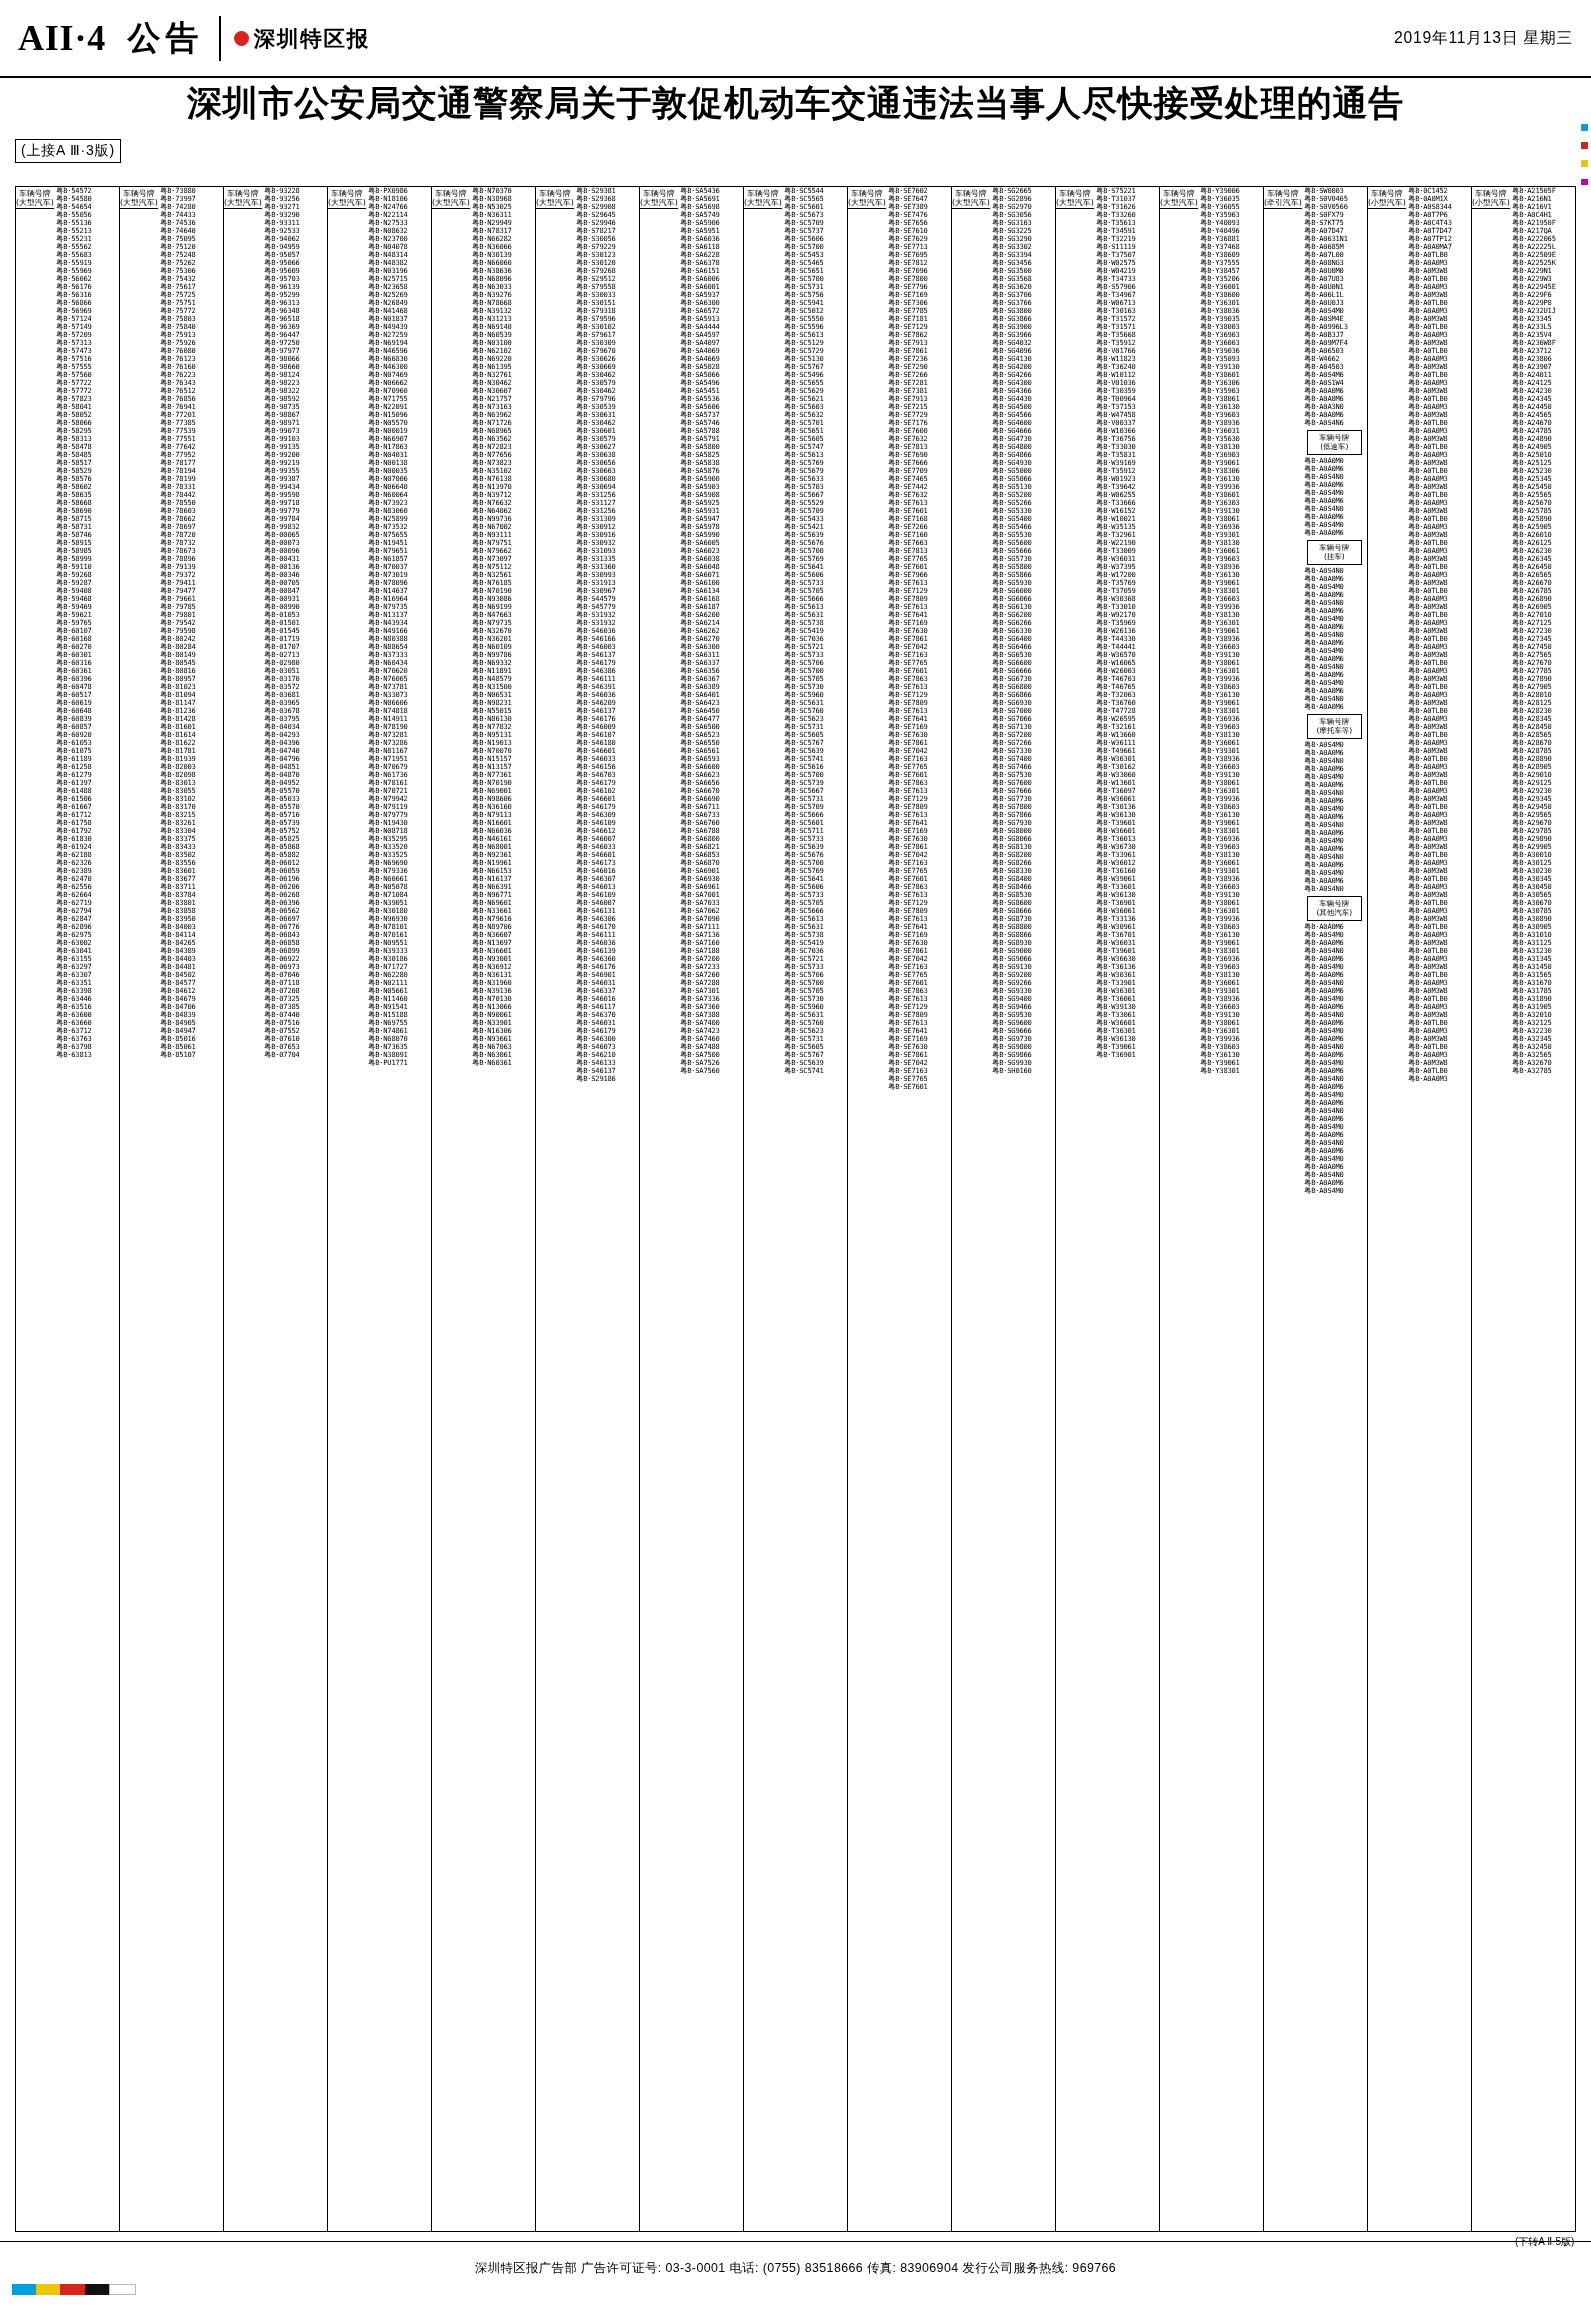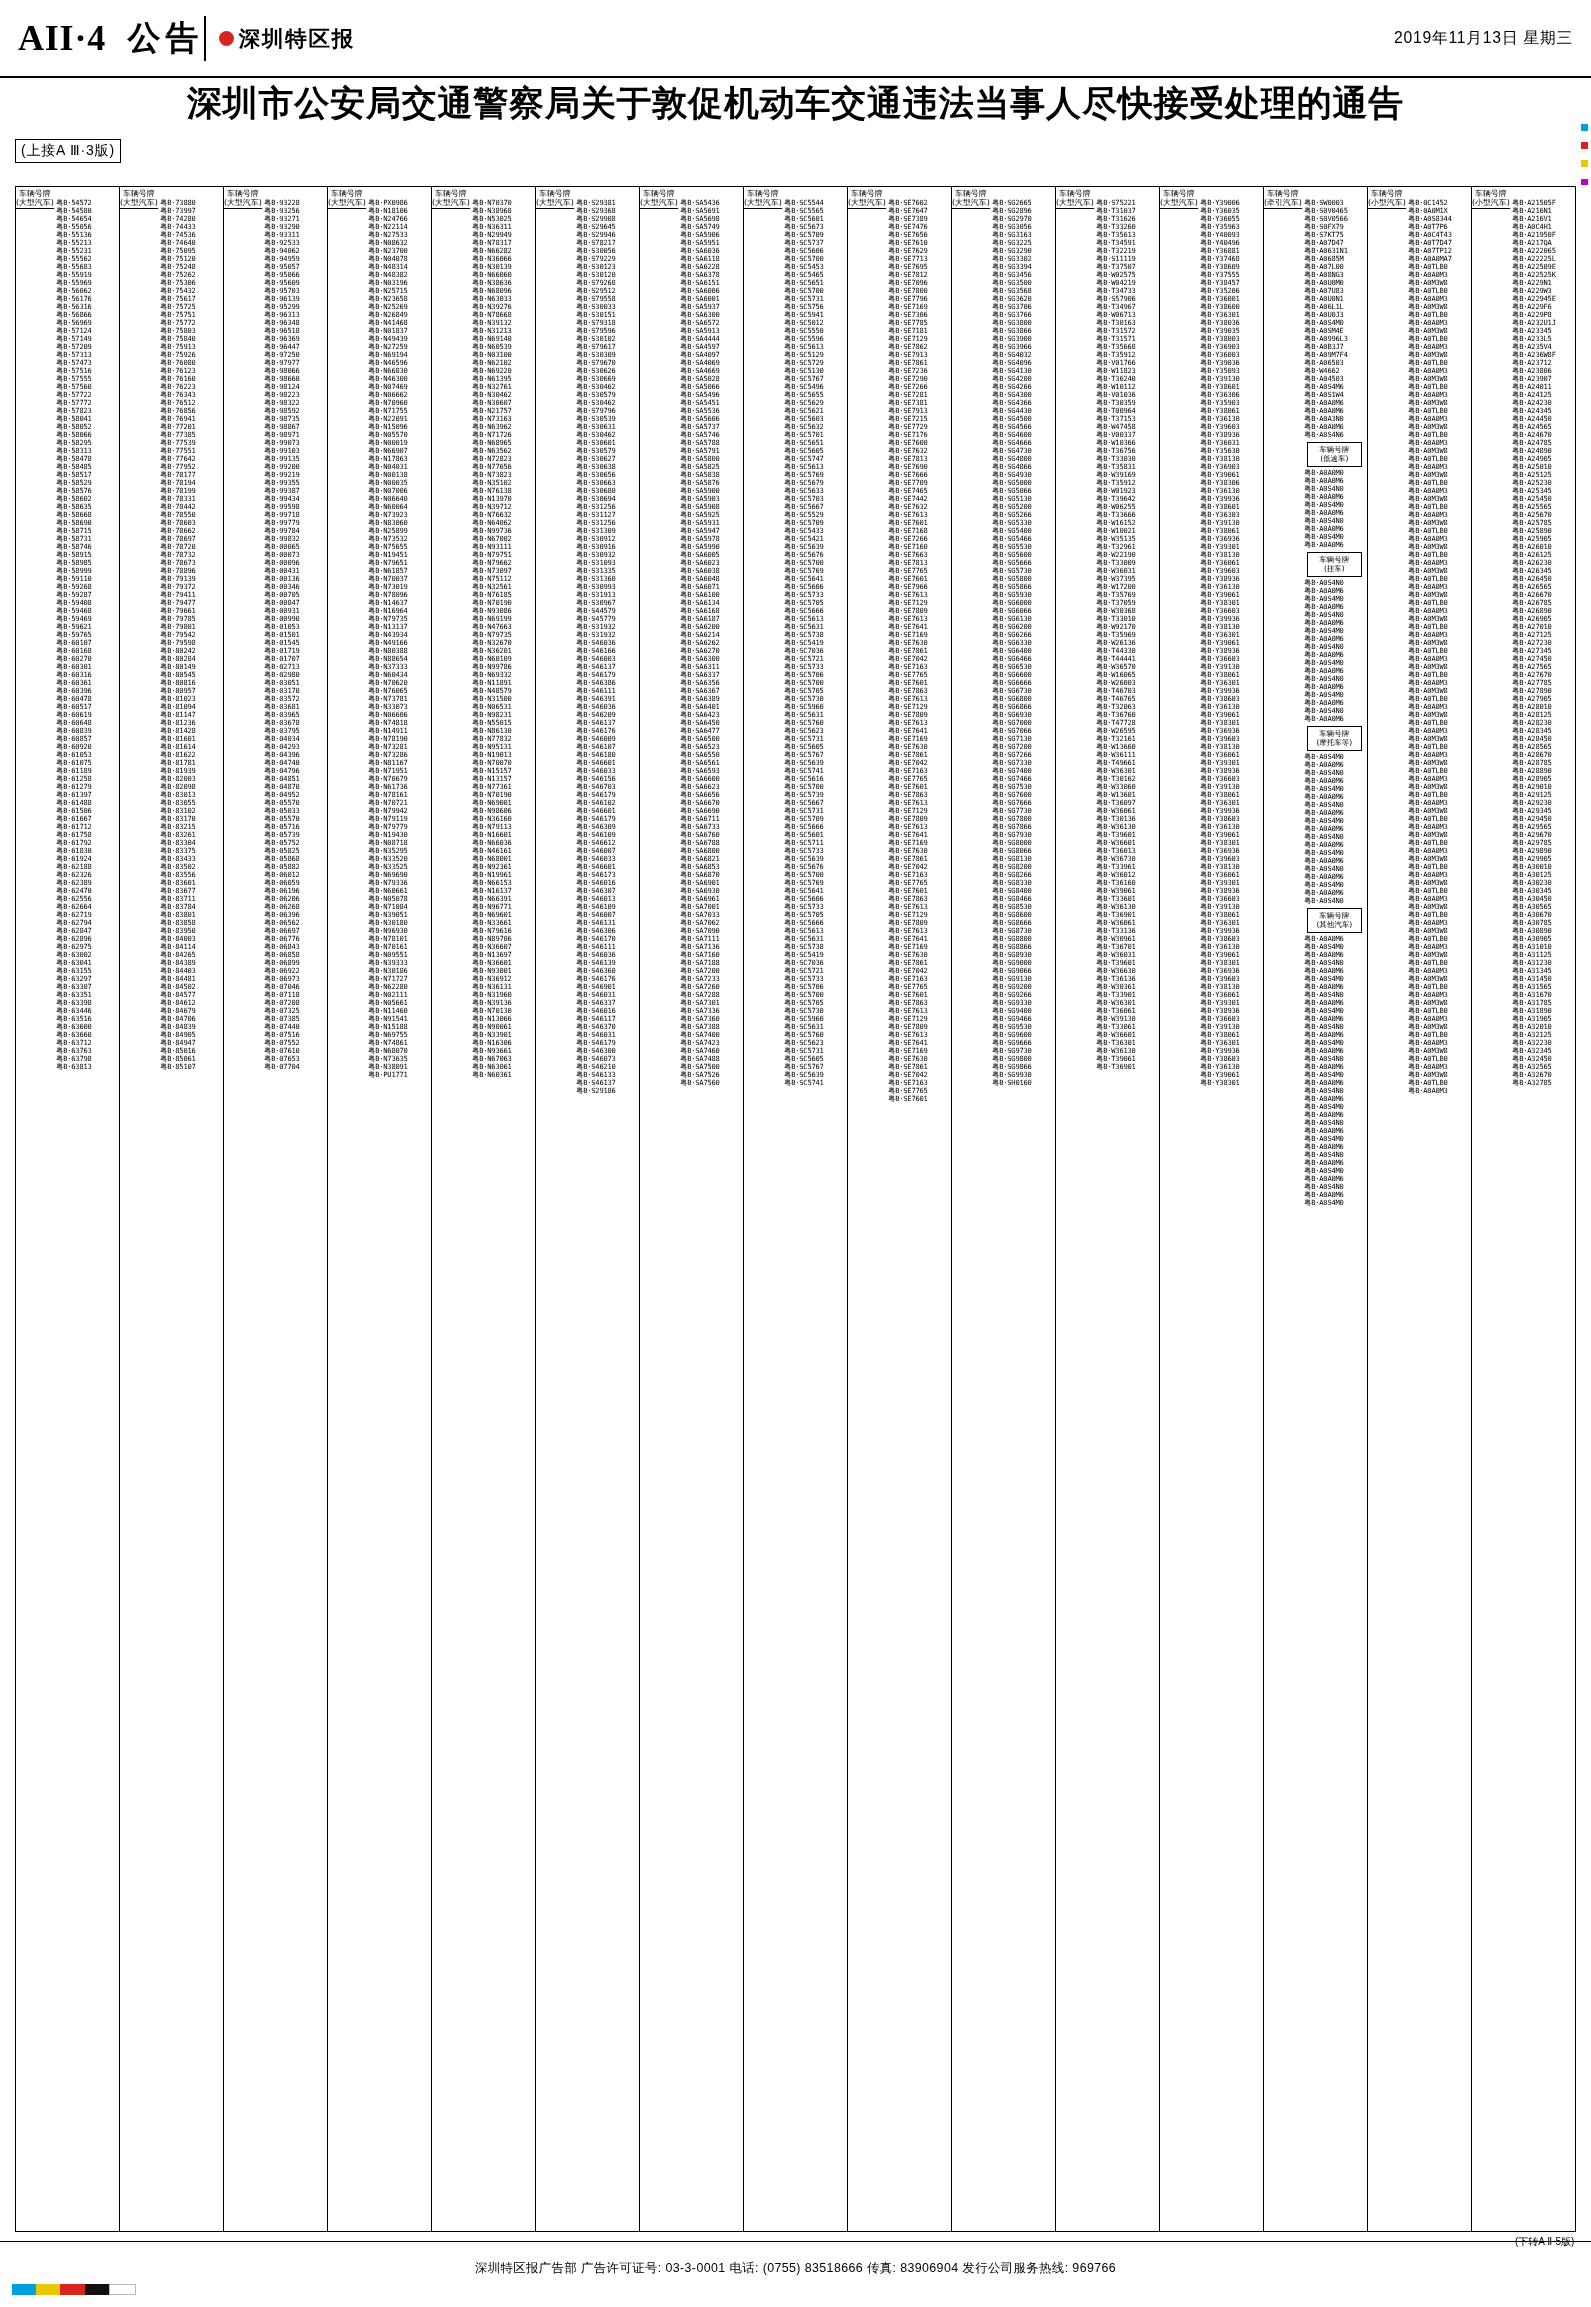--- a/index.html
+++ b/index.html
@@ -21,20 +21,21 @@
     box-sizing:border-box;
   }
   .page-code{
     font-family:"Liberation Serif","DejaVu Serif",serif;
     font-size:36px;font-weight:bold;letter-spacing:0.8px;
     margin-right:21.5px;
   }
   .section-name{
     font-size:33px;font-weight:bold;
     letter-spacing:5px;
+    padding-right:15px;
     border-right:2.5px solid #000;
     margin-right:13.3px;
     font-family:"DejaVu Sans",sans-serif;
   }
   .paper-logo{
     display:flex;align-items:center;gap:5px;
     font-size:21.5px;font-weight:bold;
     font-family:Liberation Serif, serif;
     letter-spacing:1.7px;
   }
@@ -99,21 +100,20 @@
     height:21.5px;
     box-sizing:border-box;
   }
   .col-head span{display:block;}
   .cells{
     flex:1 1 auto;
     display:flex;
     flex-direction:column;
     justify-content:flex-start;
     overflow:hidden;
-    margin-top:12px;
   }
   .cell{
     font-size:7.1px;
     line-height:8px;
     height:8px;
     padding-left:2.5px;
     white-space:nowrap;
     overflow:hidden;
     font-family:"DejaVu Sans Mono","Liberation Mono",monospace;
     letter-spacing:-0.2px;

